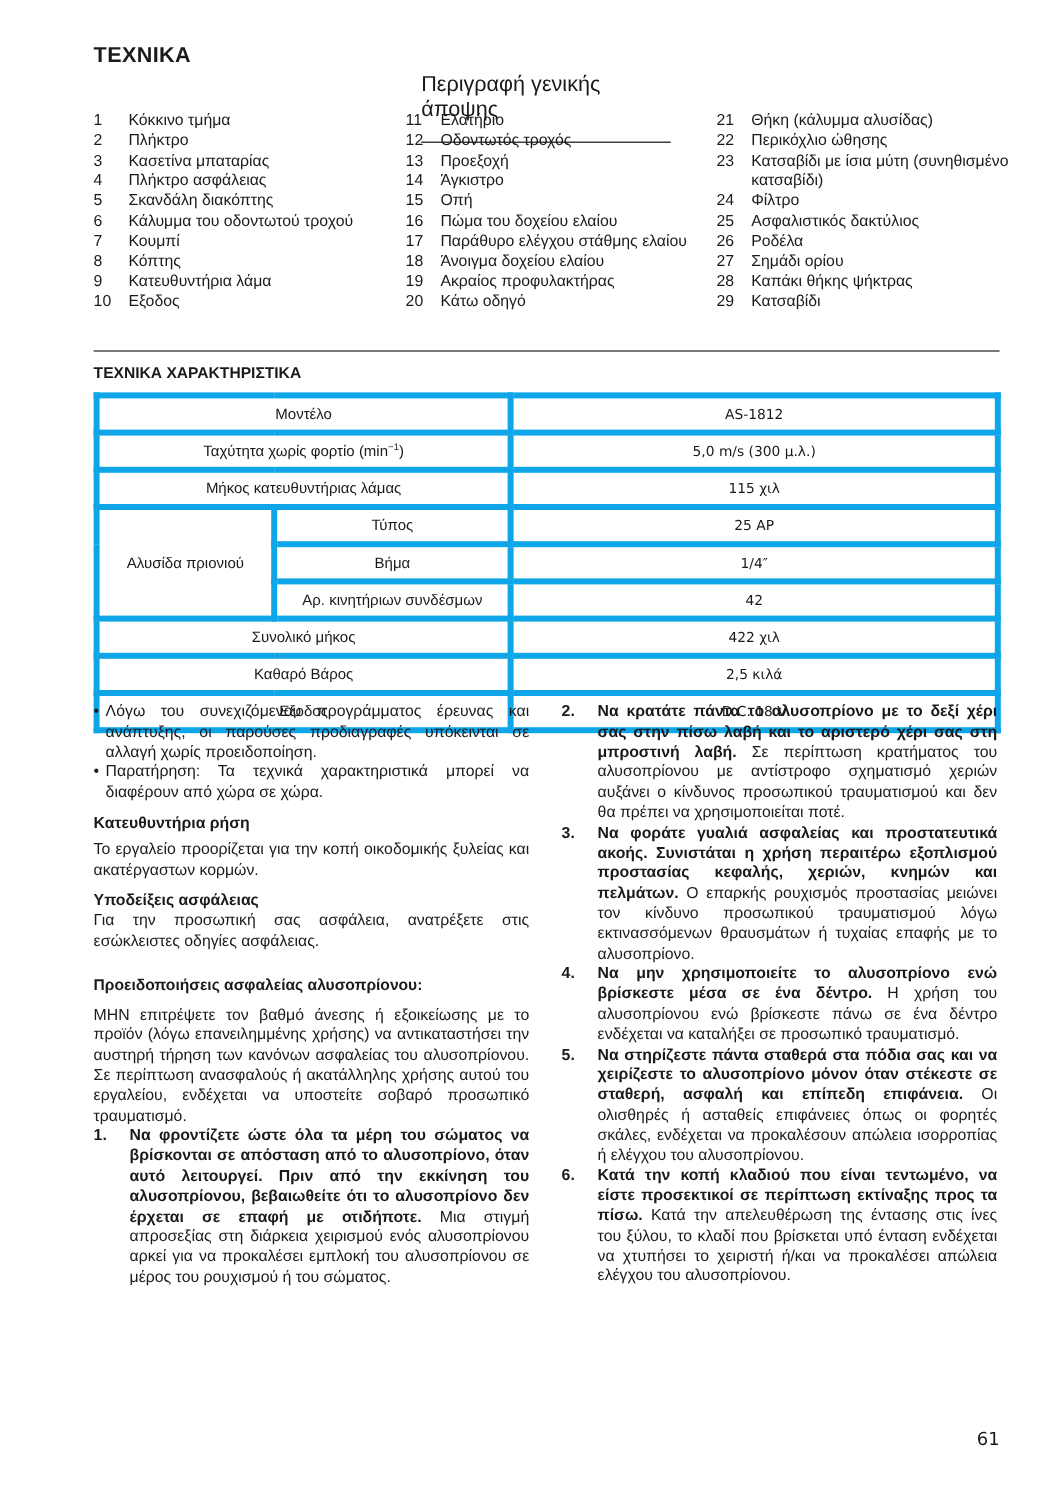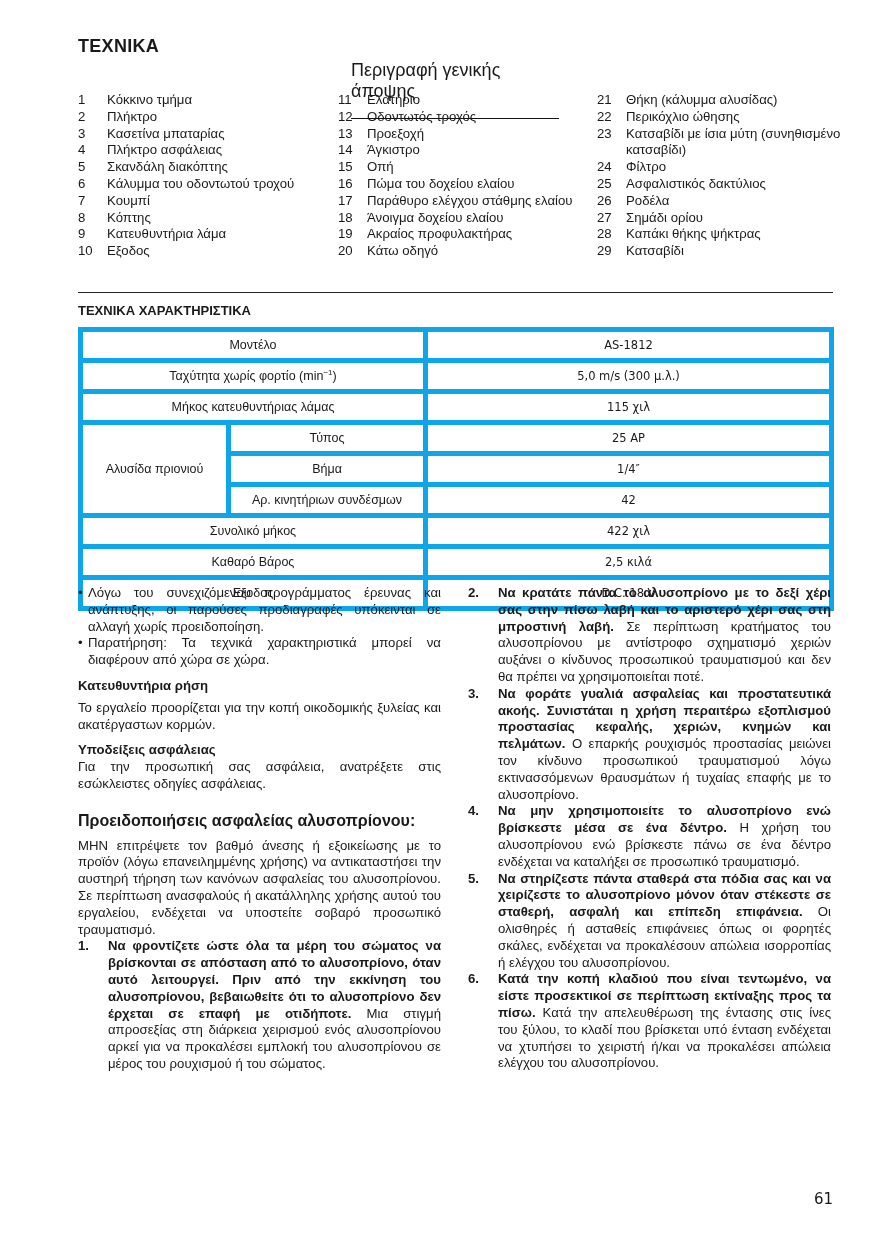--- a/index.html
+++ b/index.html
@@ -23,21 +23,21 @@
   table.spec td.val { width: 401px; font-family: "DejaVu Sans", sans-serif; font-size: 11.5px; }
   table.spec td.grp { width: 143px; }
   .col { position: absolute; top: 585px; width: 363px; font-size: 13.2px; line-height: 16.8px; text-align: justify; }
   #left-col { left: 78px; }
   #right-col { left: 468px; }
   .bullet { display: flex; }
   .bullet .dot { width: 10px; flex: none; }
   .sub-h { font-weight: bold; margin-top: 9px; }
   .para { margin-top: 5px; }
   .para.tight { margin-top: 0; }
-  .warn-h { font-size: 16px; font-weight: bold; margin-top: 20px; margin-bottom: 8px; text-align: left; }
+  .warn-h { font-size: 13px; font-weight: bold; margin-top: 20px; margin-bottom: 8px; text-align: left; }
   .bold-para { font-weight: normal; }
   .item { display: flex; margin-top: 0; }
   .item .inum { width: 30px; flex: none; font-weight: bold; }
   .item .ibody { flex: 1; }
   .item b { font-weight: bold; }
   .page-num { position: absolute; left: 814px; top: 1190px; font-size: 15px; font-family: "DejaVu Sans", sans-serif; }
 </style>
 </head>
 <body>
 

